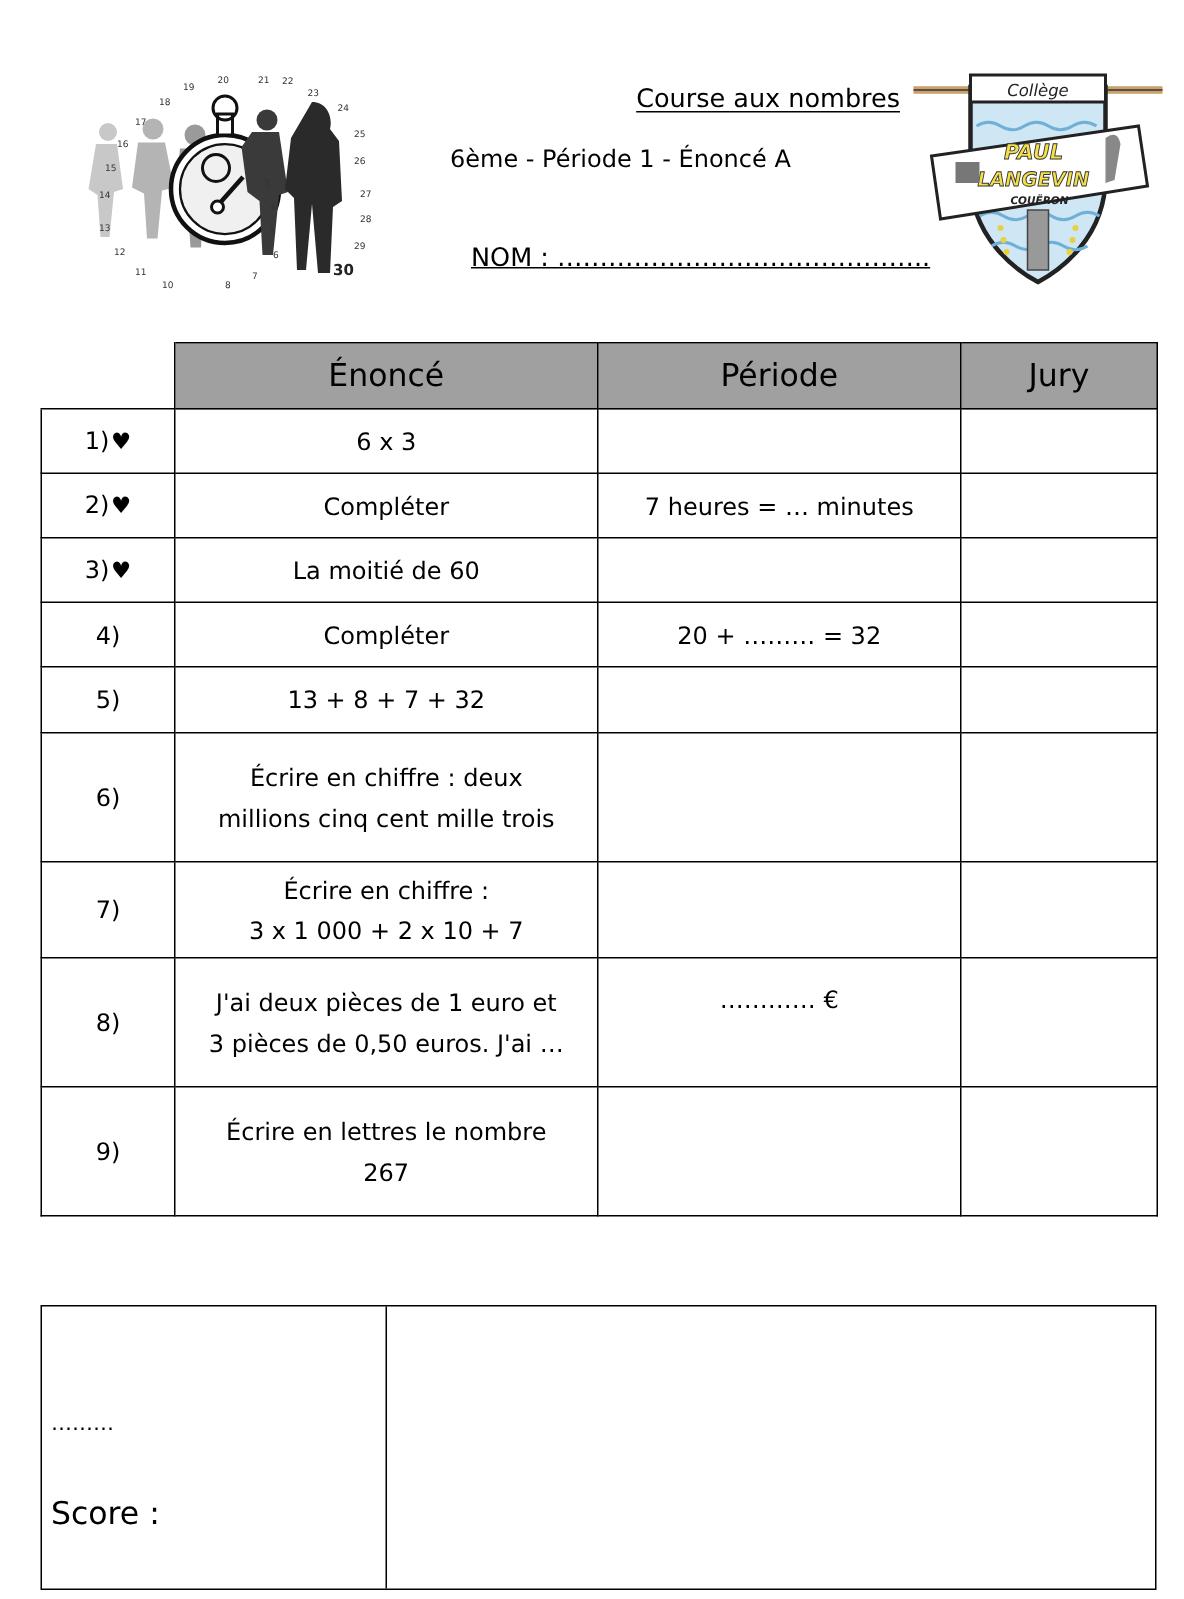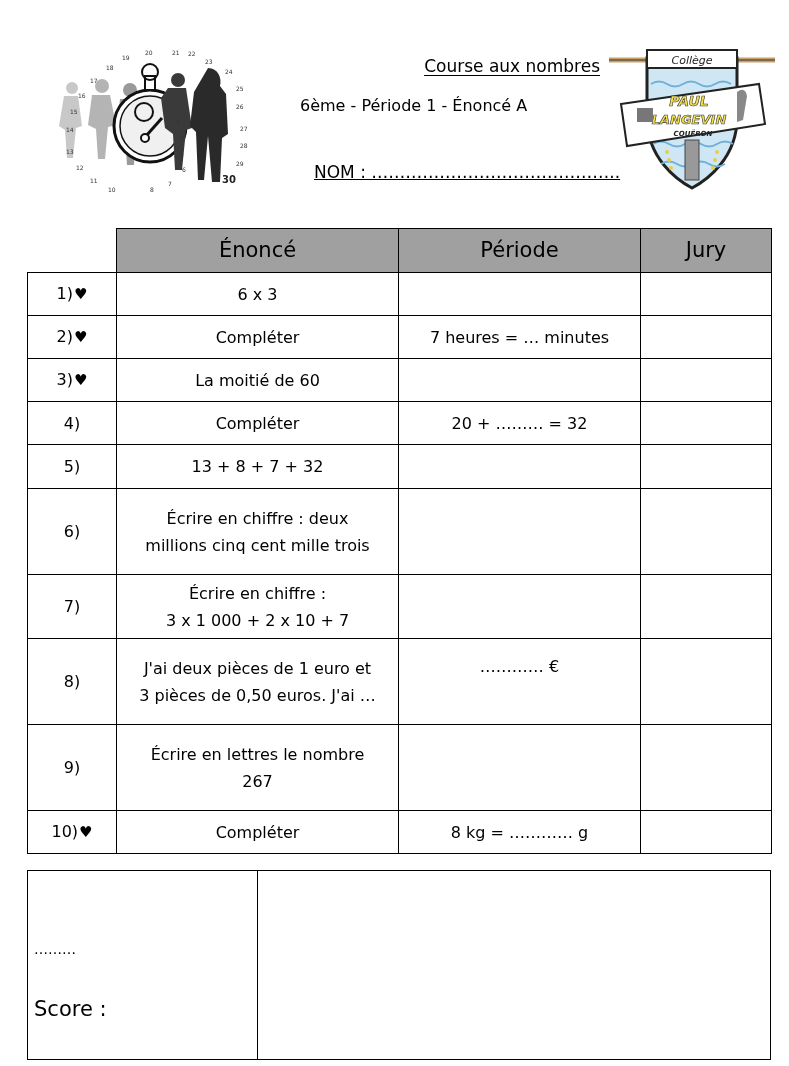--- a/index.html
+++ b/index.html
@@ -220,28 +220,20 @@
       </tr>
       <tr style="height: 86px;">
         <td class="num"><span>9)</span></td>
         <td>
           <div>Écrire en lettres le nombre</div>
           <div>267</div>
         </td>
         <td class="ans"></td>
         <td></td>
       </tr>
-      <tr style="height: 43px;">
-        <td class="num"><span>10)</span><span class="heart">♥</span></td>
-        <td>
-          <div>Compléter</div>
-        </td>
-        <td class="ans">8 kg = …………  g</td>
-        <td></td>
-      </tr>
     </tbody>
 </table>
 
 <div class="bottom">
   <div class="bottom-left">
     <div class="b-dots2">………</div>
     <div class="b-score">Score :</div>
   </div>
 </div>
 

